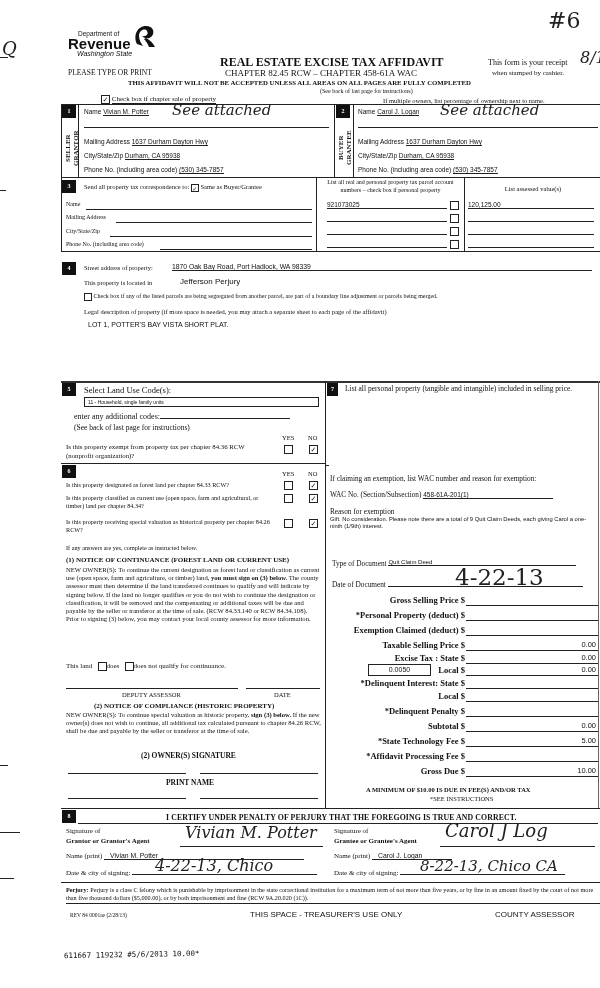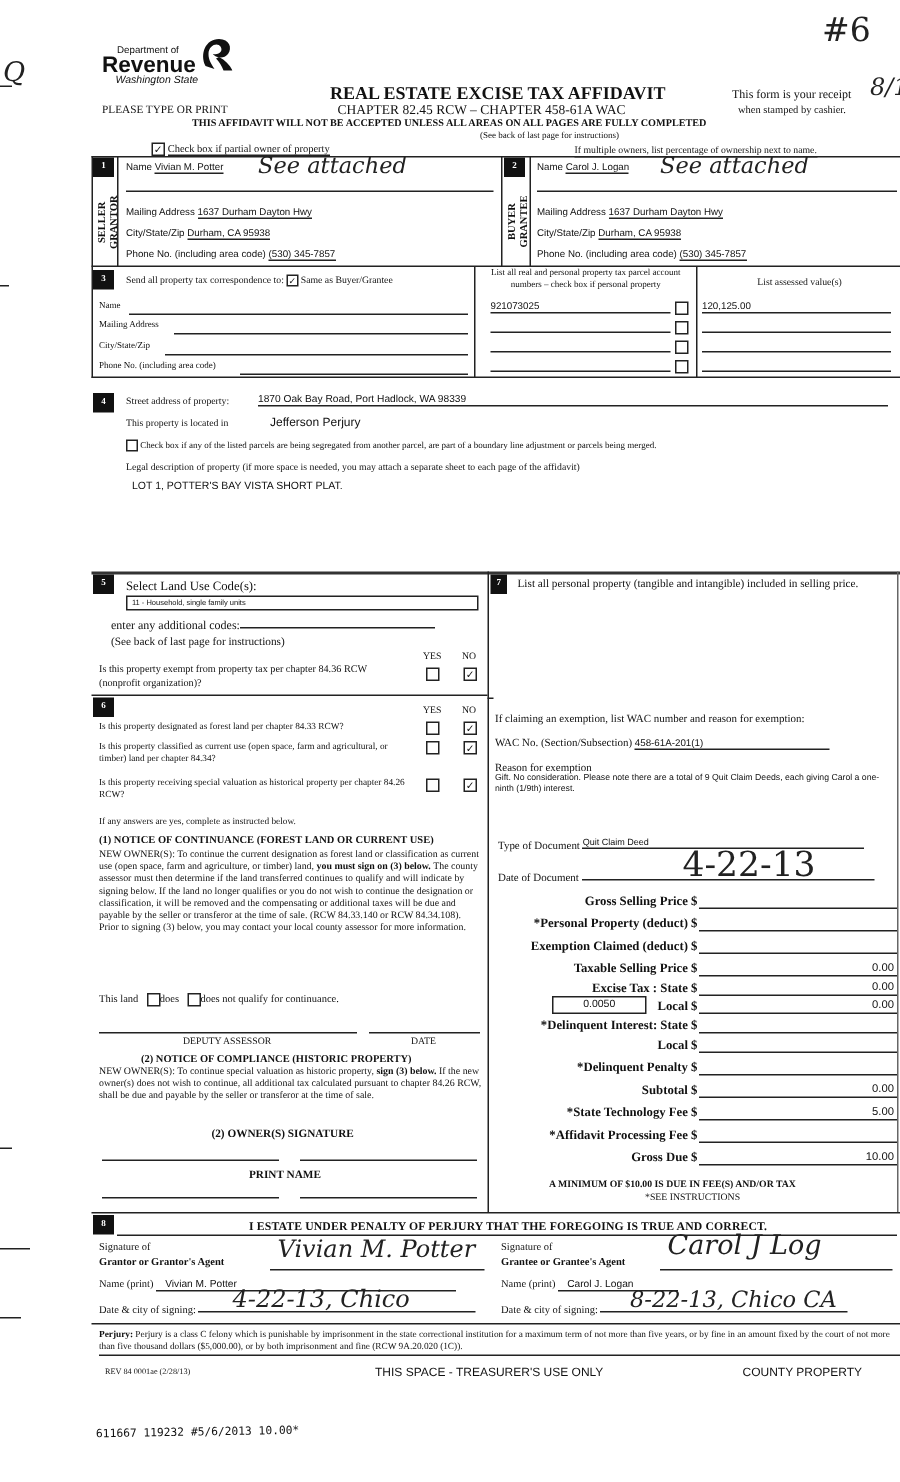--- a/index.html
+++ b/index.html
@@ -41,21 +41,21 @@
 <div class="row" style="left:68px;top:68px;font-size:7.5px">PLEASE TYPE OR PRINT</div>
 <div class="row" style="left:220px;top:55px;font-size:12px;font-weight:bold">REAL ESTATE EXCISE TAX AFFIDAVIT</div>
 <div class="row" style="left:225px;top:68px;font-size:9px">CHAPTER 82.45 RCW – CHAPTER 458-61A WAC</div>
 <div class="row" style="left:128px;top:79px;font-size:6.8px;font-weight:bold">THIS AFFIDAVIT WILL NOT BE ACCEPTED UNLESS ALL AREAS ON ALL PAGES ARE FULLY COMPLETED</div>
 <div class="row" style="left:320px;top:88px;font-size:6px">(See back of last page for instructions)</div>
 <div class="row" style="left:488px;top:58px;font-size:8px">This form is your receipt</div>
 <div class="row" style="left:492px;top:69px;font-size:7px">when stamped by cashier.</div>
 
 <div class="row" style="left:101px;top:95px;font-size:7px">
   <span class="chk">✓</span>
-  <span class="ul">Check box if partial owner of property</span>
+  <span class="ul">Check box if chapter sale of property</span>
 </div>
 <div class="row ul" style="left:383px;top:97px;font-size:6.5px">If multiple owners, list percentage of ownership next to name.</div>
 
 <div class="abs" style="left:61px;top:104px;width:539px;height:74px;border-top:1px solid #222;border-bottom:1px solid #222"></div>
 <div class="vline" style="left:61px;top:104px;height:74px"></div>
 <div class="vline" style="left:78px;top:104px;height:74px"></div>
 <div class="vline" style="left:334px;top:104px;height:74px"></div>
 <div class="vline" style="left:353px;top:104px;height:74px"></div>
 <div class="abs num" style="left:62px;top:105px">1</div>
 <div class="vert" style="left:64px;top:126px;height:44px"><span>SELLER</span> <span>GRANTOR</span></div>
@@ -212,21 +212,21 @@
 <div class="fee-label" style="left:325px;top:751px">*Affidavit Processing Fee $</div>
 <div class="fee-line" style="left:466px;top:751px;width:132px"></div>
 <div class="fee-label" style="left:325px;top:766px">Gross Due $</div>
 <div class="fee-line" style="left:466px;top:766px;width:132px">10.00</div>
 
 <div class="row" style="left:366px;top:786px;font-size:6.5px;font-weight:bold">A MINIMUM OF $10.00 IS DUE IN FEE(S) AND/OR TAX</div>
 <div class="row" style="left:430px;top:795px;font-size:6.5px">*SEE INSTRUCTIONS</div>
 
 <div class="abs" style="left:61px;top:810px;width:539px;height:14px;background:#fff"></div>
 <div class="abs num" style="left:62px;top:810px">8</div>
-<div class="row" style="left:166px;top:813px;font-size:7.8px;font-weight:bold;letter-spacing:0.1px">I ESTATE UNDER PENALTY OF PERJURY THAT THE FOREGOING IS TRUE AND CORRECT.</div>
+<div class="row" style="left:166px;top:813px;font-size:7.8px;font-weight:bold;letter-spacing:0.1px">I CERTIFY UNDER PENALTY OF PERJURY THAT THE FOREGOING IS TRUE AND CORRECT.</div>
 <div class="hline" style="left:78px;top:823px;width:520px"></div>
 
 <div class="row" style="left:66px;top:827px;font-size:7px">Signature of</div>
 <div class="row" style="left:66px;top:837px;font-size:7px;font-weight:bold">Grantor or Grantor's Agent</div>
 <div class="hline" style="left:180px;top:846px;width:143px"></div>
 <div class="row hand" style="left:185px;top:823px;font-size:16px">Vivian M. Potter</div>
 <div class="row" style="left:66px;top:852px;font-size:7px"><span>Name (print)</span> <span class="sans ul" style="display:inline-block;width:200px;font-size:6.8px;padding-left:6px">Vivian M. Potter</span></div>
 <div class="row" style="left:66px;top:866px;font-size:7px"><span>Date &amp; city of signing:</span> <span class="ul" style="display:inline-block;width:185px;height:9px"></span></div>
 <div class="row hand" style="left:155px;top:856px;font-size:16px">4-22-13, Chico</div>
 
@@ -237,14 +237,14 @@
 <div class="row" style="left:334px;top:852px;font-size:7px"><span>Name (print)</span> <span class="sans ul" style="display:inline-block;width:80px;font-size:6.8px;padding-left:6px">Carol J. Logan</span></div>
 <div class="row" style="left:334px;top:866px;font-size:7px"><span>Date &amp; city of signing:</span> <span class="ul" style="display:inline-block;width:165px;height:9px"></span></div>
 <div class="row hand" style="left:420px;top:857px;font-size:15px">8-22-13, Chico CA</div>
 
 <div class="hline" style="left:61px;top:882px;width:539px"></div>
 <div class="abs" style="left:66px;top:886px;width:534px;font-size:6.2px;line-height:8px"><b>Perjury:</b> <span>Perjury is a class C felony which is punishable by imprisonment in the state correctional institution for a maximum term of not more than five years, or by fine in an amount fixed by the court of not more than five thousand dollars ($5,000.00), or by both imprisonment and fine (RCW 9A.20.020 (1C)).</span></div>
 <div class="hline" style="left:66px;top:903px;width:534px"></div>
 
 <div class="row" style="left:70px;top:912px;font-size:5.5px">REV 84 0001ae (2/28/13)</div>
 <div class="row sans" style="left:250px;top:910px;font-size:8px">THIS SPACE - TREASURER'S USE ONLY</div>
-<div class="row sans" style="left:495px;top:910px;font-size:8px">COUNTY PROPERTY</div>
+<div class="row sans" style="left:495px;top:910px;font-size:8px">COUNTY ASSESSOR</div>
 <div class="row" style="left:64px;top:950px;font-size:7.5px;font-family:'DejaVu Sans Mono',monospace;transform:rotate(-1deg)">611667 119232 #5/6/2013 10.00*</div>
 
 </body></html>

